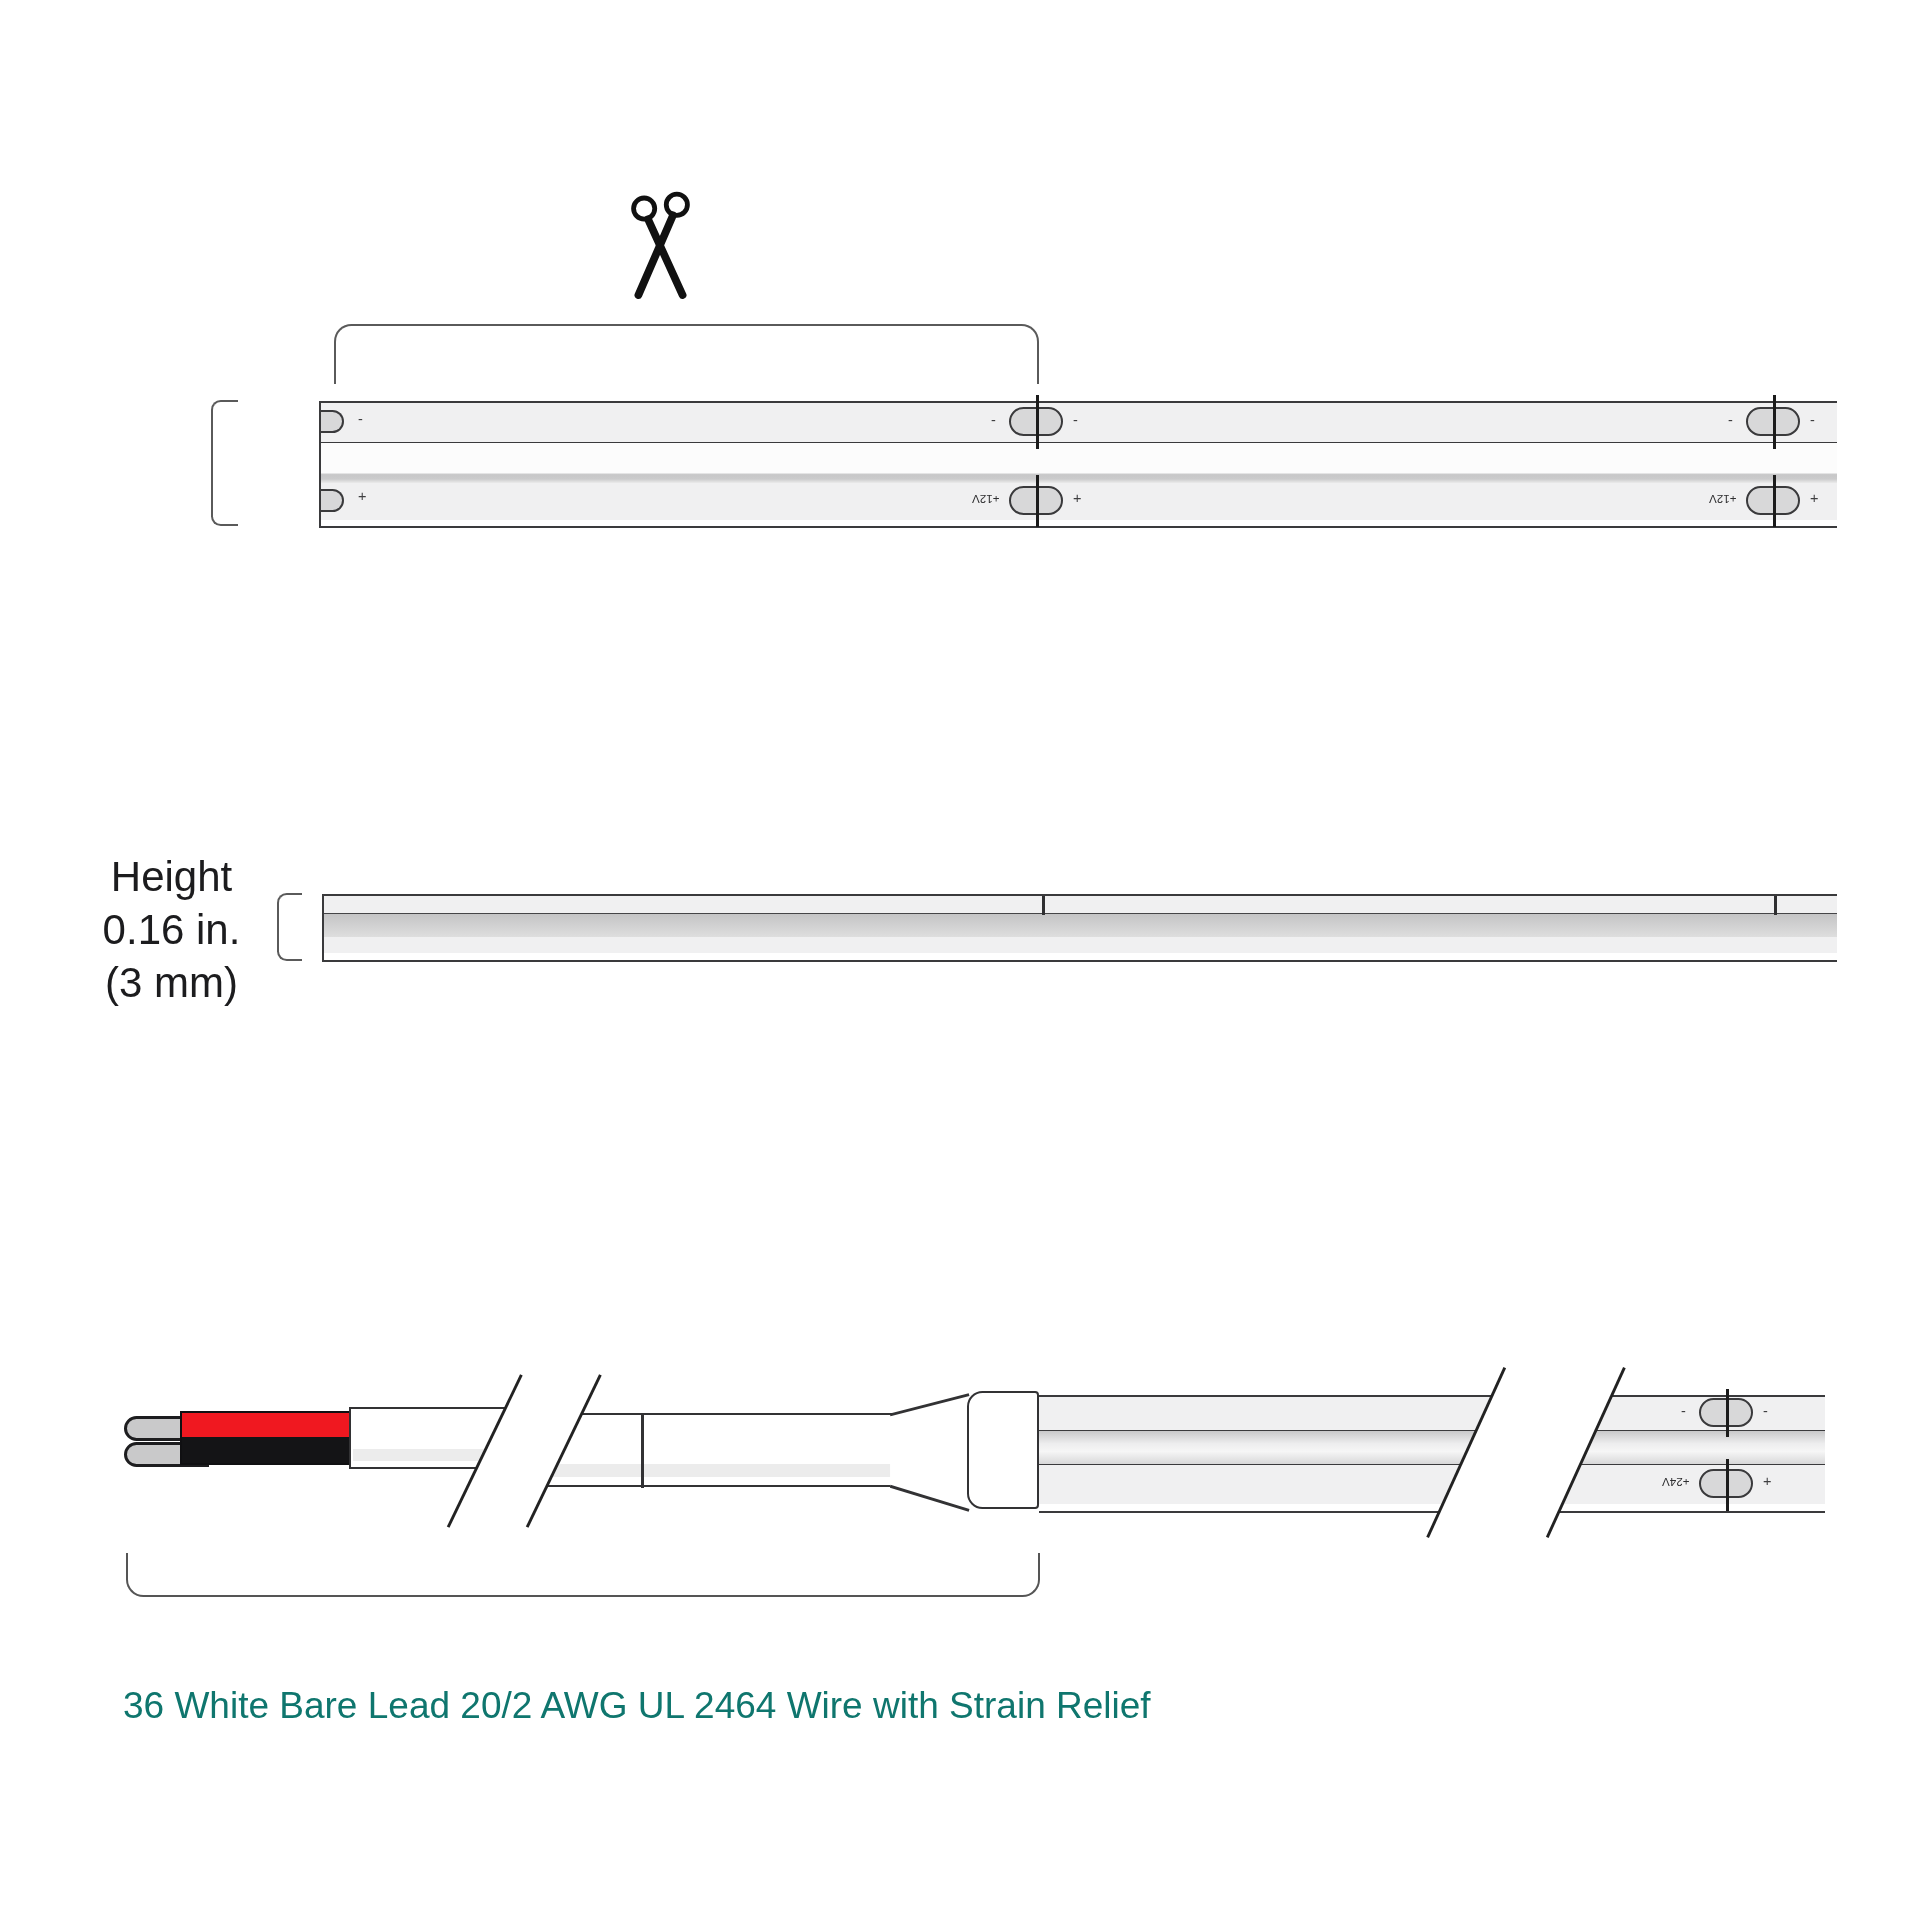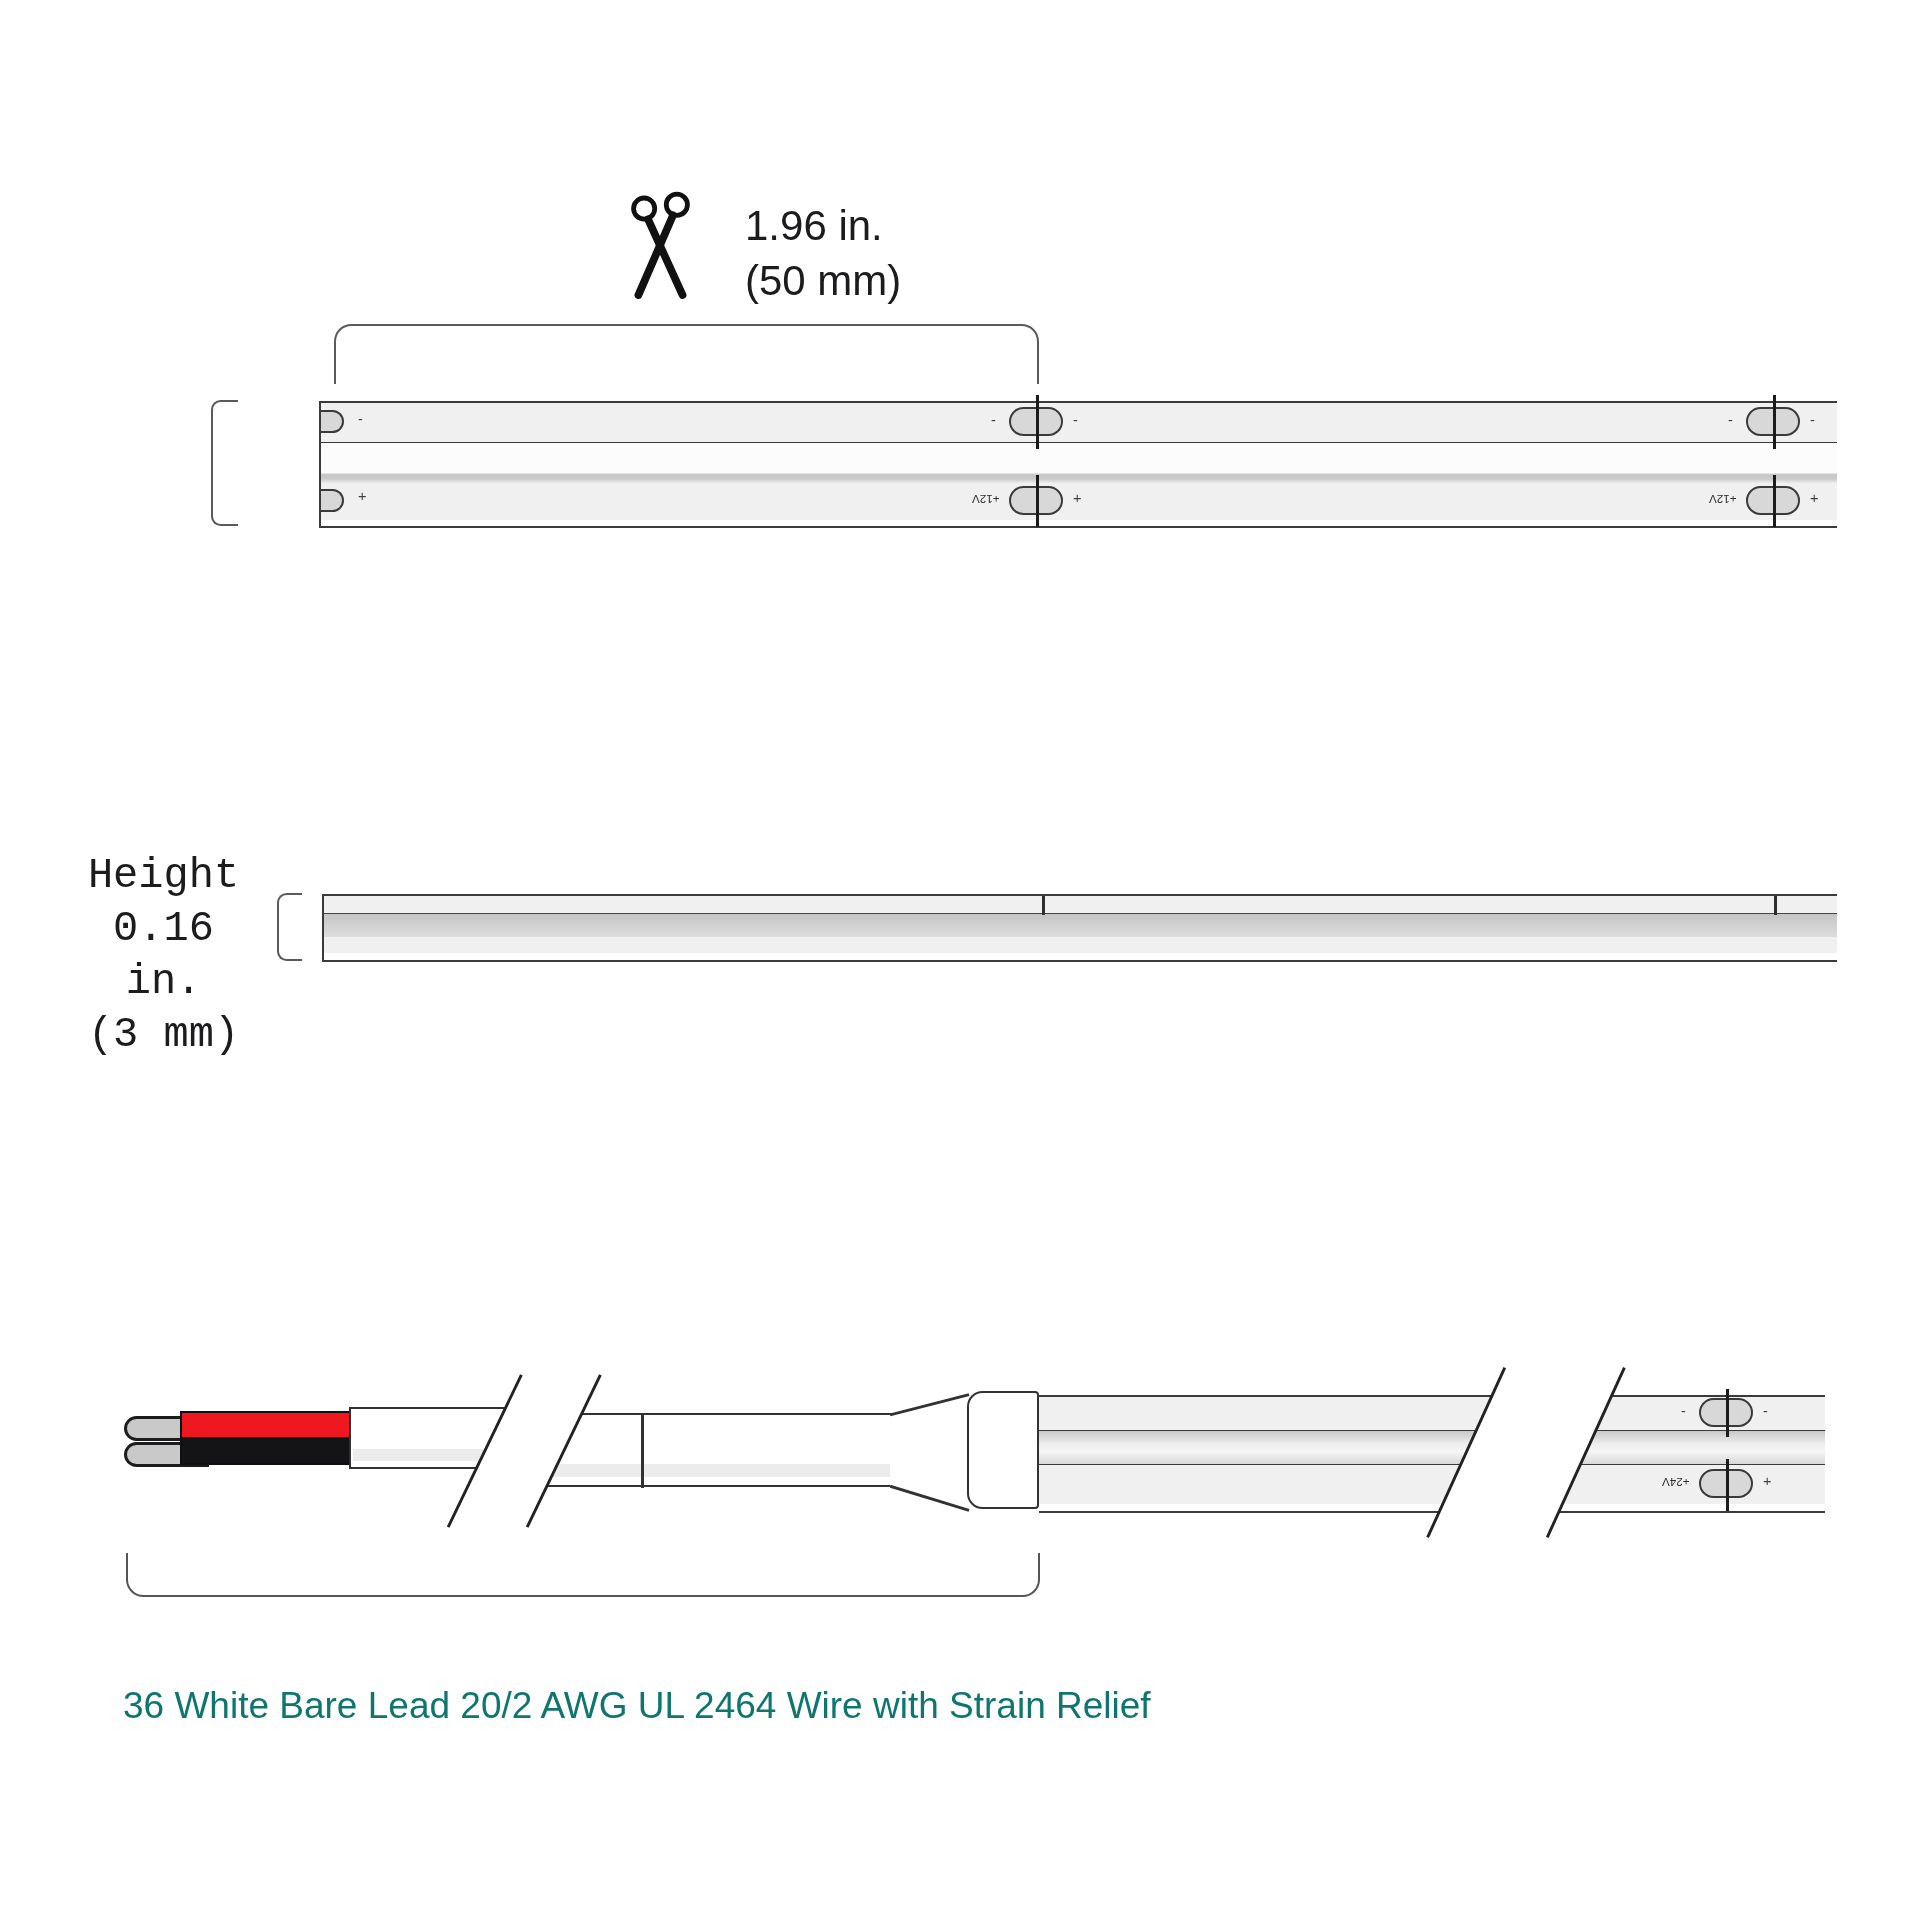--- a/index.html
+++ b/index.html
@@ -53,24 +53,20 @@
 <body>
 
 <div id="canvas">
 
   <svg class="abs" style="left:623px;top:191px;" width="75" height="114" viewBox="0 0 78 118">
     <circle cx="22" cy="18" r="11" fill="none" stroke="#111" stroke-width="5"></circle>
     <circle cx="56" cy="14" r="11" fill="none" stroke="#111" stroke-width="5"></circle>
     <line x1="26" y1="29" x2="62" y2="108" stroke="#111" stroke-width="8" stroke-linecap="round"></line>
     <line x1="52" y1="25" x2="16" y2="108" stroke="#111" stroke-width="8" stroke-linecap="round"></line>
   </svg>
-  <div class="abs dimtext" style="left:745px;top:198px;">
-    <div>1.96 in.</div>
-    <div>(50 mm)</div>
-  </div>
 
   <div class="abs bracket-top" style="left:334px;top:324px;width:701px;height:58px;"></div>
 
   <div class="abs bracket-left" style="left:211px;top:400px;width:25px;height:122px;"></div>
 
   <div class="abs strip" style="left:319px;top:401px;width:1516px;height:123px;">
 
     <div class="row rowline" style="height:39px;">
       <div class="dpad" style="top:6.8px;"></div>
       <div class="mark" style="left:37px;top:8.7px;">-</div>
@@ -101,21 +97,21 @@
 
       <div class="cutpad" style="left:1425px;top:2.9px;"></div>
       <div class="cutline" style="left:1452px;top:-7.7px;height:52px;"></div>
       <div class="vlabel" style="left:1347px;top:9.7px;width:68px;">
         <span class="v180">+12V</span>
       </div>
       <div class="mark" style="left:1489px;top:7.7px;">+</div>
     </div>
   </div>
 
-  <div class="abs dimlabel" style="left:74px;top:850px;width:179px;font-family:Liberation Mono, monospace;">
+  <div class="abs dimlabel" style="left:82px;top:850px;width:179px;">
     <div>Height</div>
     <div>0.16 in.</div>
     <div>(3 mm)</div>
   </div>
   <div class="abs bracket-left" style="left:277px;top:893px;width:23px;height:64px;"></div>
 
   <div class="abs strip" style="left:322px;top:894px;width:1513px;height:64px;">
     <div class="sideband1">
       <div class="tick" style="left:718px;"></div>
       <div class="tick" style="left:1450px;"></div>

